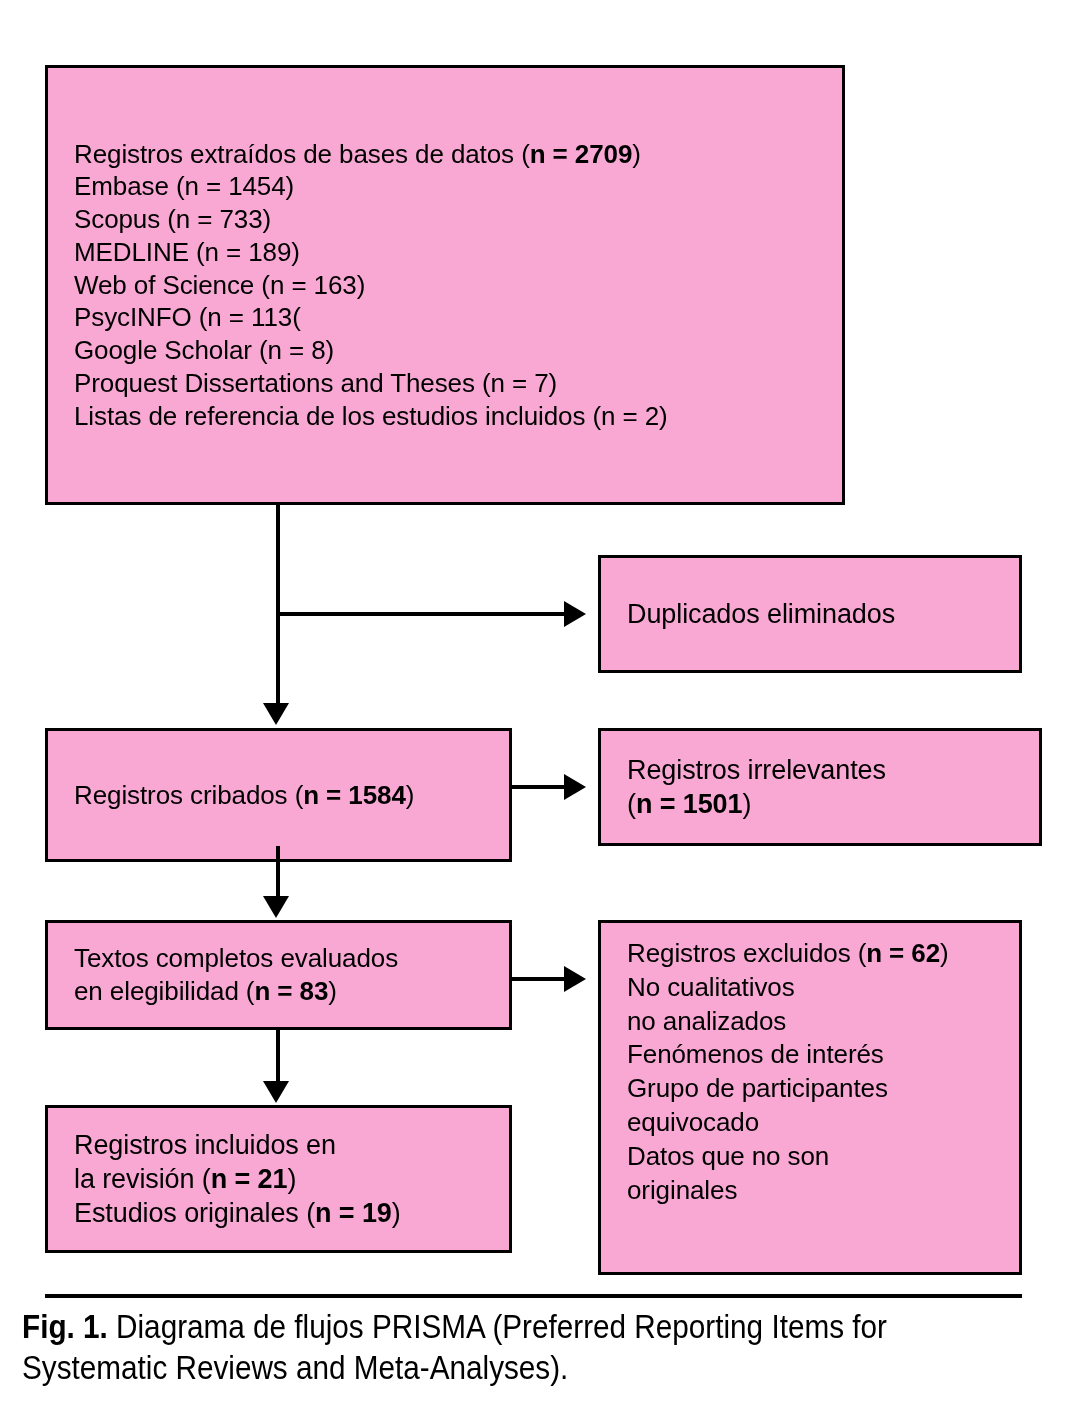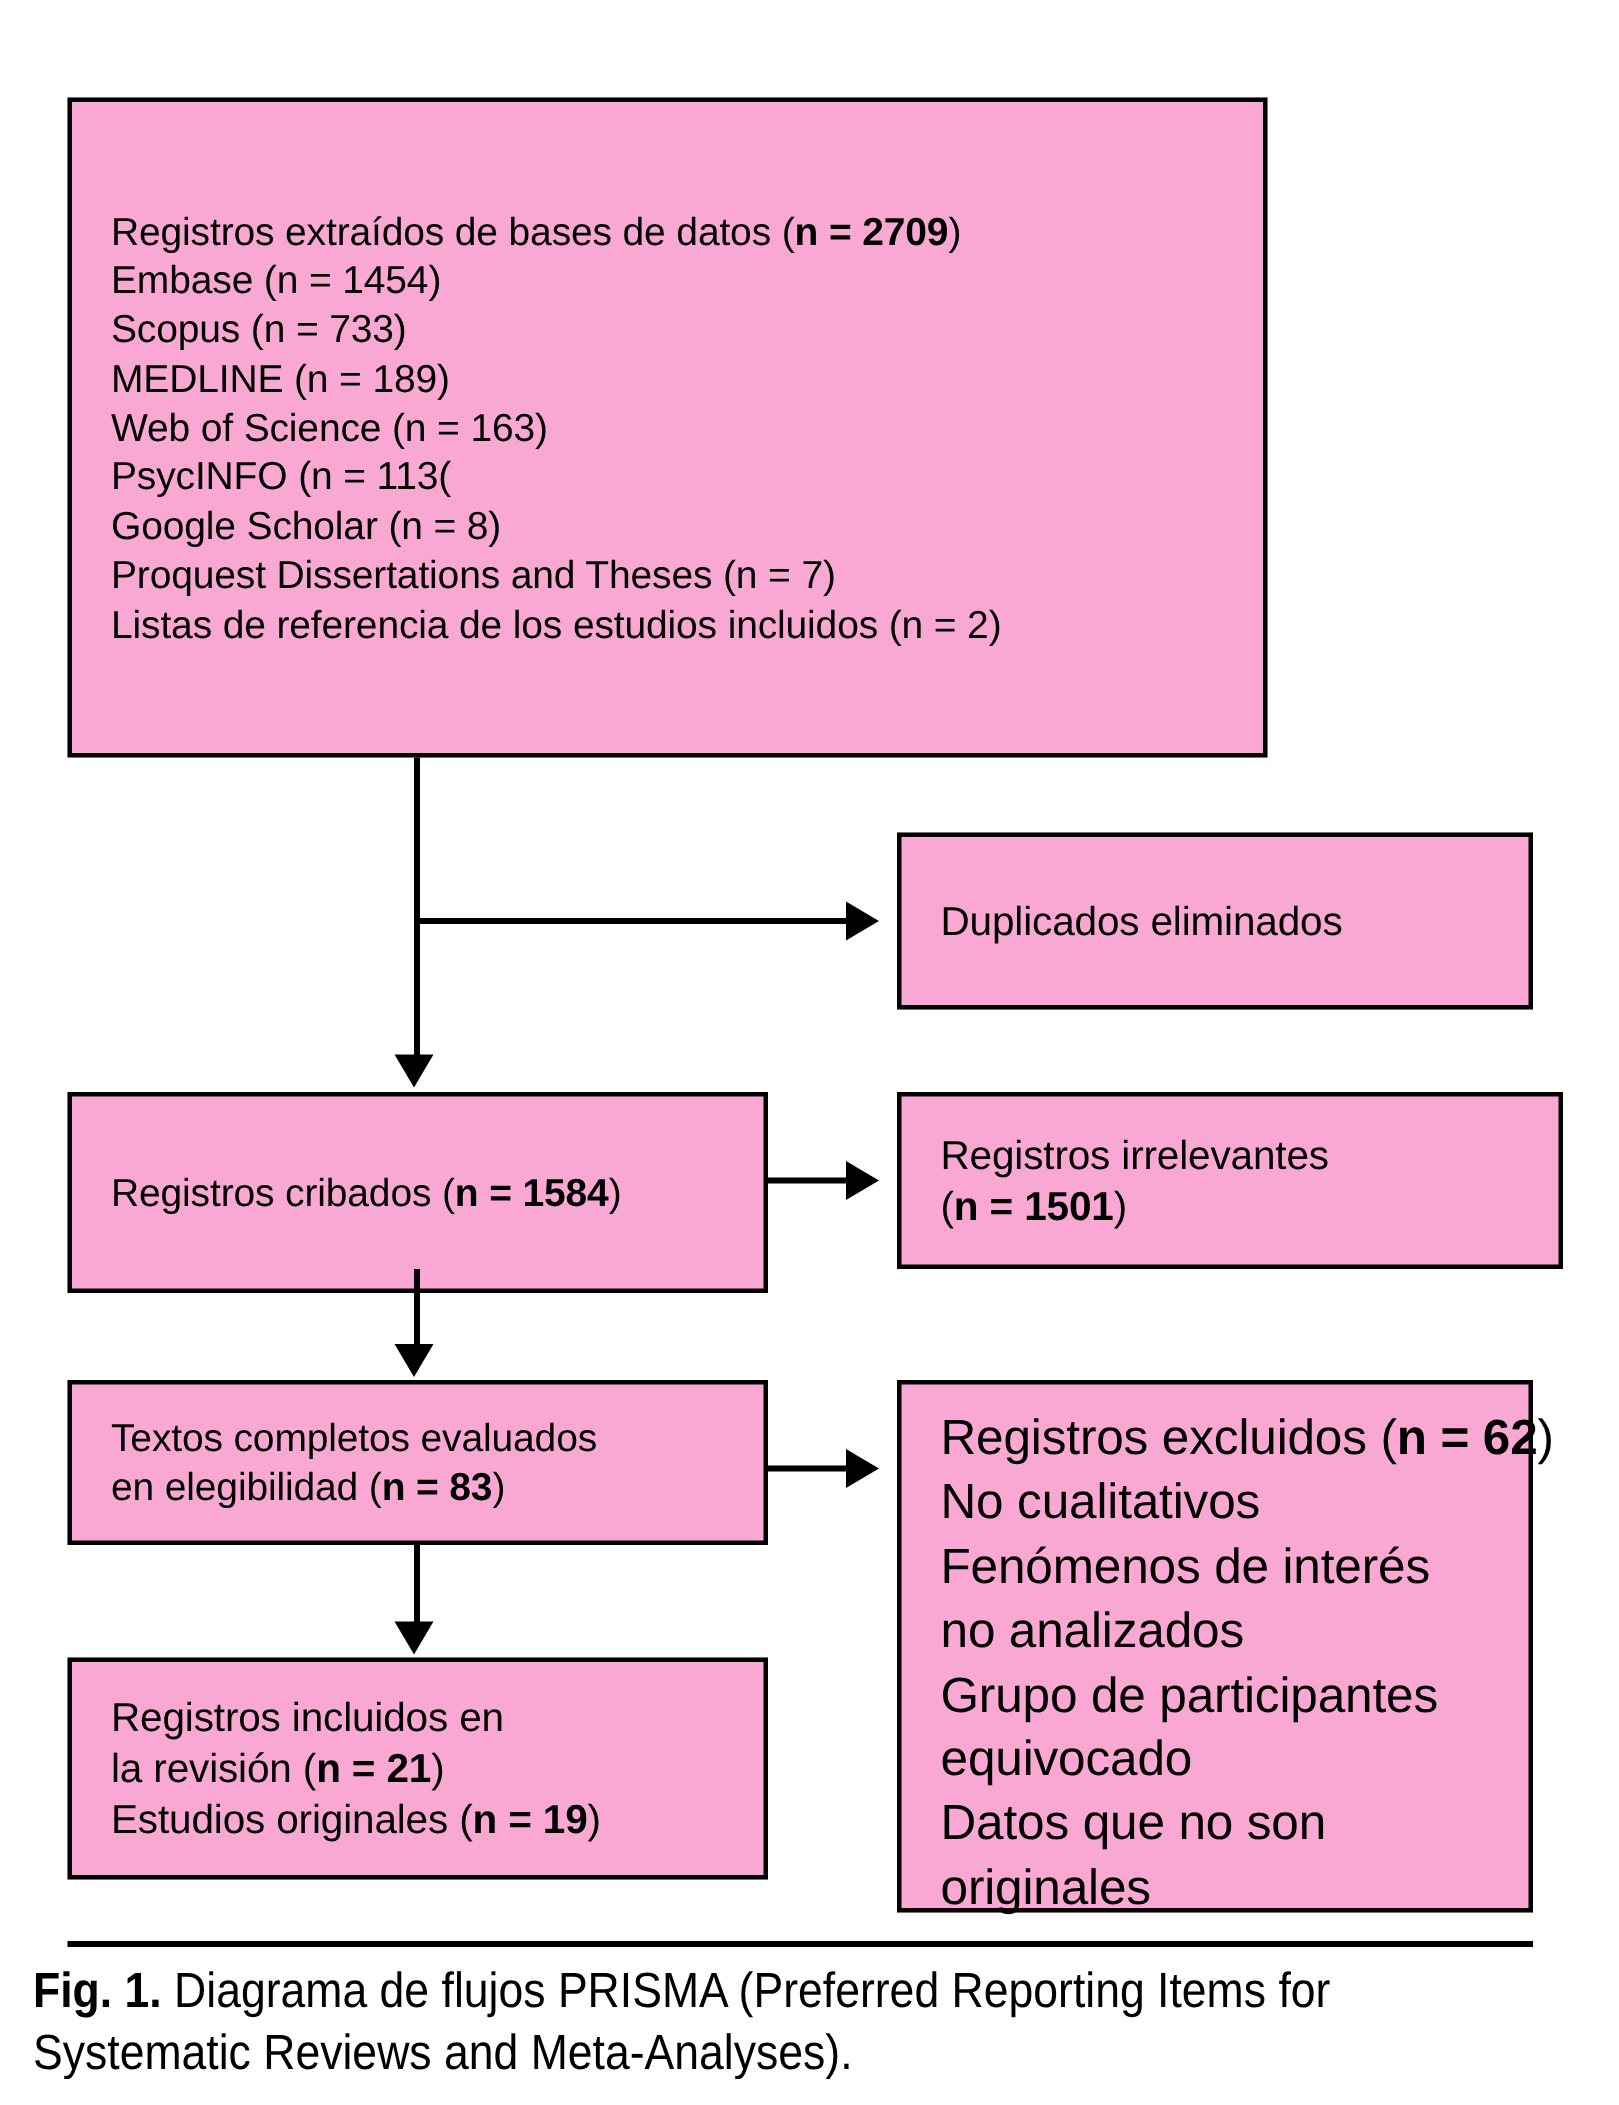--- a/index.html
+++ b/index.html
@@ -57,21 +57,21 @@
   #box-irrel     { left: 598px; top: 728px;  width: 444px; height: 118px; }
   #box-fulltext  { left: 45px;  top: 920px;  width: 467px; height: 110px; }
   #box-excluded  { left: 598px; top: 920px;  width: 424px; height: 355px; }
   #box-included  { left: 45px;  top: 1105px; width: 467px; height: 148px; }
 
   #box-sources .ln  { font-size: 26px; }
   #box-dupes .ln,
   #box-irrel .ln    { font-size: 27px; }
   #box-screened .ln { font-size: 26px; }
   #box-fulltext .ln { font-size: 26px; }
-  #box-excluded .ln { font-size: 33px; }
+  #box-excluded .ln { font-size: 26px; }
   #box-included .ln { font-size: 27px; }
 
   #box-excluded { justify-content: flex-start; padding-top: 14px; }
   #box-excluded .ln { line-height: 1.30; }
 
   
   .vline {
     position: absolute;
     width: 4px;
     background: #000000;
@@ -190,22 +190,22 @@
     <span class="ln pad">Textos completos evaluados</span>
     <span class="ln pad"><span>en elegibilidad (</span><span class="b">n = 83</span><span>)</span></span>
   </div>
 
   <div class="hline" id="branch-excl"></div>
   <div class="arrow-right" id="branch-excl-head"></div>
 
   <div class="box" id="box-excluded">
     <span class="ln pad"><span>Registros excluidos (</span><span class="b">n = 62</span><span>)</span></span>
     <span class="ln pad ind">No cualitativos</span>
+    <span class="ln pad ind">no analizados</span>
     <span class="ln pad ind">Fenómenos de interés</span>
-    <span class="ln pad ind">no analizados</span>
     <span class="ln pad ind">Grupo de participantes</span>
     <span class="ln pad ind">equivocado</span>
     <span class="ln pad ind">Datos que no son</span>
     <span class="ln pad ind">originales</span>
   </div>
 
   <div class="vline" id="stem-3"></div>
   <div class="arrow-down" id="stem-3-head"></div>
 
   <div class="box" id="box-included">

